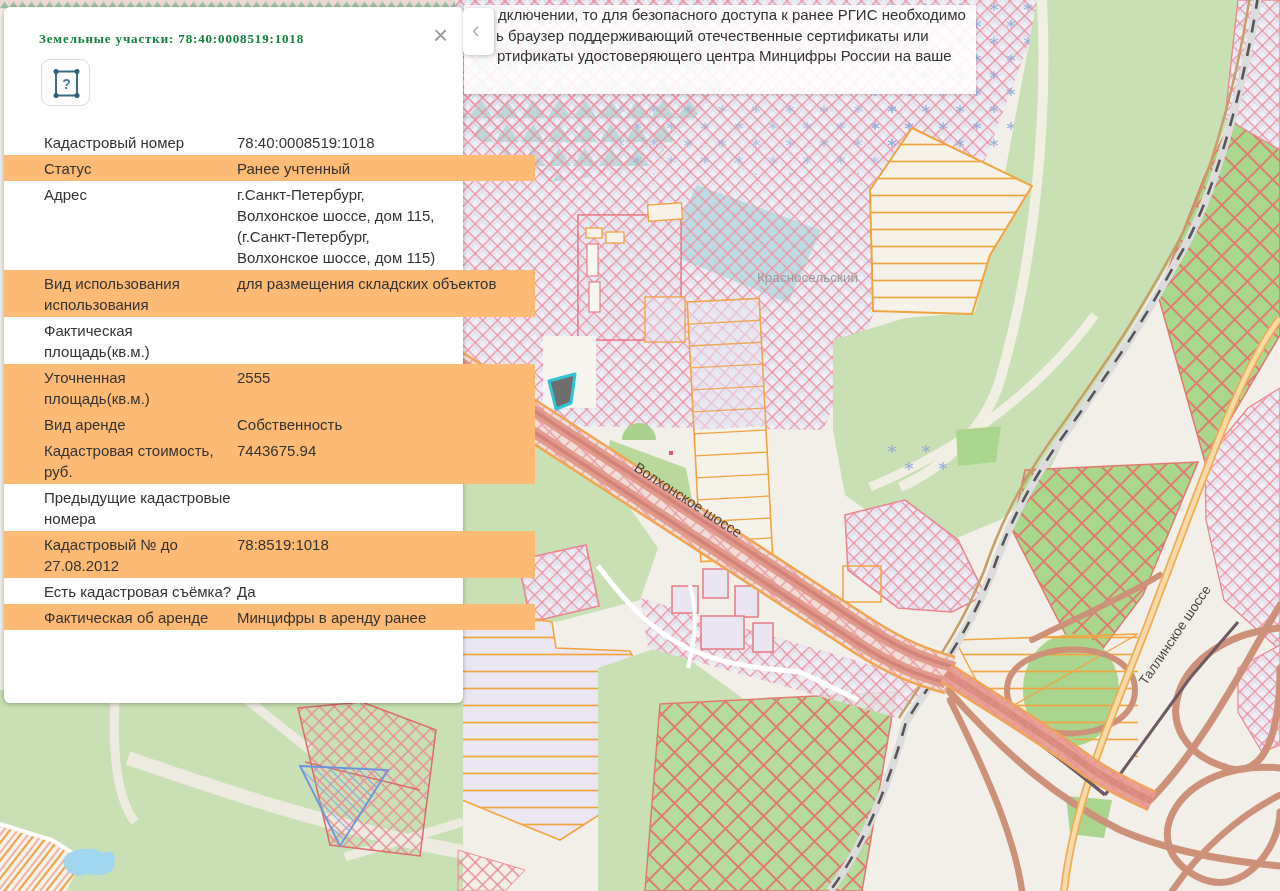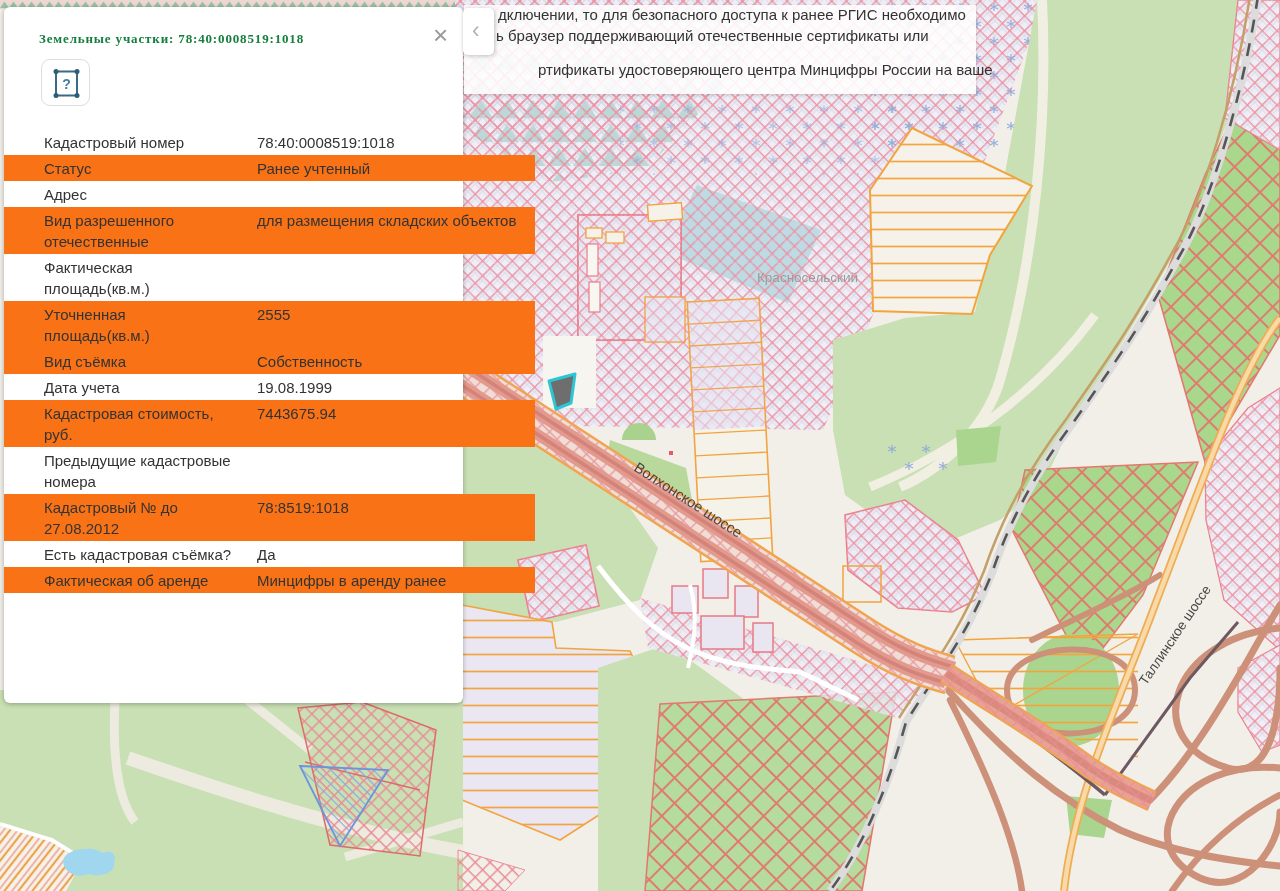--- a/index.html
+++ b/index.html
@@ -9,23 +9,23 @@
   #mapsvg{position:absolute;left:0;top:0;}
   #panel{position:absolute;left:4px;top:7px;width:459px;height:696px;
     background:#fff;border-radius:6px;box-shadow:0 1px 5px rgba(0,0,0,.3);}
   #ptitle{position:absolute;left:35px;top:24px;width:410px;
     font-size:13px;font-weight:bold;color:#15803d;letter-spacing:0.85px;font-family:Liberation Serif, serif;}
   #pclose{position:absolute;left:429px;top:13px;font-size:26px;color:#999;}
   #helpbtn{position:absolute;left:37px;top:52px;width:47px;height:45px;
     border:1px solid #ddd;border-radius:9px;background:#fff;}
   #ptable{position:absolute;left:0;top:122px;width:531px;font-size:15px;color:#333;}
   .prow{display:flex;line-height:21px;padding:2.5px 0;}
-  .prow.g{background:#f97316;}
+  .prow.g{background:#fdba74;}
   .pl{width:189px;padding-left:40px;flex:none;}
-  .pv{flex:1;padding-left:4px;margin-left:20px;}
+  .pv{flex:1;padding-left:4px;}
   #tab{position:absolute;left:463px;top:8px;width:31px;height:47px;background:#fff;
     border-radius:5px;box-shadow:1px 1px 4px rgba(0,0,0,.25);}
   #tab span{position:absolute;left:9px;top:9px;font-size:23px;color:#b3b3b3;}
   #notif{position:absolute;left:464px;top:5px;width:512px;height:89px;
     background:rgba(255,255,255,0.87);box-shadow:0 1px 3px rgba(0,0,0,.15);}
   .nline{position:absolute;white-space:nowrap;font-size:15px;color:#333;}
   .nlink{color:#0a57c2;text-decoration:underline;}
 </style>
 </head>
 <body>
@@ -313,47 +313,44 @@
           <div class="pv">78:40:0008519:1018</div>
         </div>
 
     <div class="prow g">
           <div class="pl">Статус</div>
           <div class="pv">Ранее учтенный</div>
         </div>
 
     <div class="prow">
           <div class="pl">Адрес</div>
-        </div>
-
-    <div class="prow g">
-          <div class="pl">Вид разрешенного отечественные</div>
+          <div class="pv">г.Санкт-Петербург,<br>Волхонское шоссе, дом 115,<br>(г.Санкт-Петербург,<br>Волхонское шоссе, дом 115)</div>
+        </div>
+
+    <div class="prow g">
+          <div class="pl">Вид использования использования</div>
           <div class="pv">для размещения складских объектов</div>
         </div>
 
     <div class="prow">
           <div class="pl">Фактическая площадь(кв.м.)</div>
           <div class="pv"></div>
         </div>
 
     <div class="prow g">
           <div class="pl">Уточненная площадь(кв.м.)</div>
           <div class="pv">2555</div>
         </div>
 
 
     <div class="prow g">
-          <div class="pl">Вид съёмка</div>
+          <div class="pl">Вид аренде</div>
           <div class="pv">Собственность</div>
         </div>
 
-    <div class="prow">
-          <div class="pl">Дата учета</div>
-          <div class="pv">19.08.1999</div>
-        </div>
 
     <div class="prow g">
           <div class="pl">Кадастровая стоимость, руб.</div>
           <div class="pv">7443675.94</div>
         </div>
 
     <div class="prow">
           <div class="pl">Предыдущие кадастровые номера</div>
           <div class="pv"></div>
         </div>
@@ -374,19 +371,19 @@
         </div>
   </div>
 </div>
 
 <div id="notif"></div>
 
 <div class="nline" style="left:498px;top:6px;">дключении, то для безопасного доступа к ранее РГИС необходимо</div>
 
 <div class="nline" style="left:496px;top:26.5px;">ь браузер поддерживающий отечественные сертификаты или</div>
 
-<div class="nline" style="left:497px;top:61px;margin-left:41px;">ртификаты удостоверяющего центра Минцифры России на ваше</div>
+<div class="nline" style="left:497px;top:47px;">ртификаты удостоверяющего центра Минцифры России на ваше</div>
 
 
 <div id="tab">
       <span>‹</span>
     </div>
 </div>
 
 </body></html>

